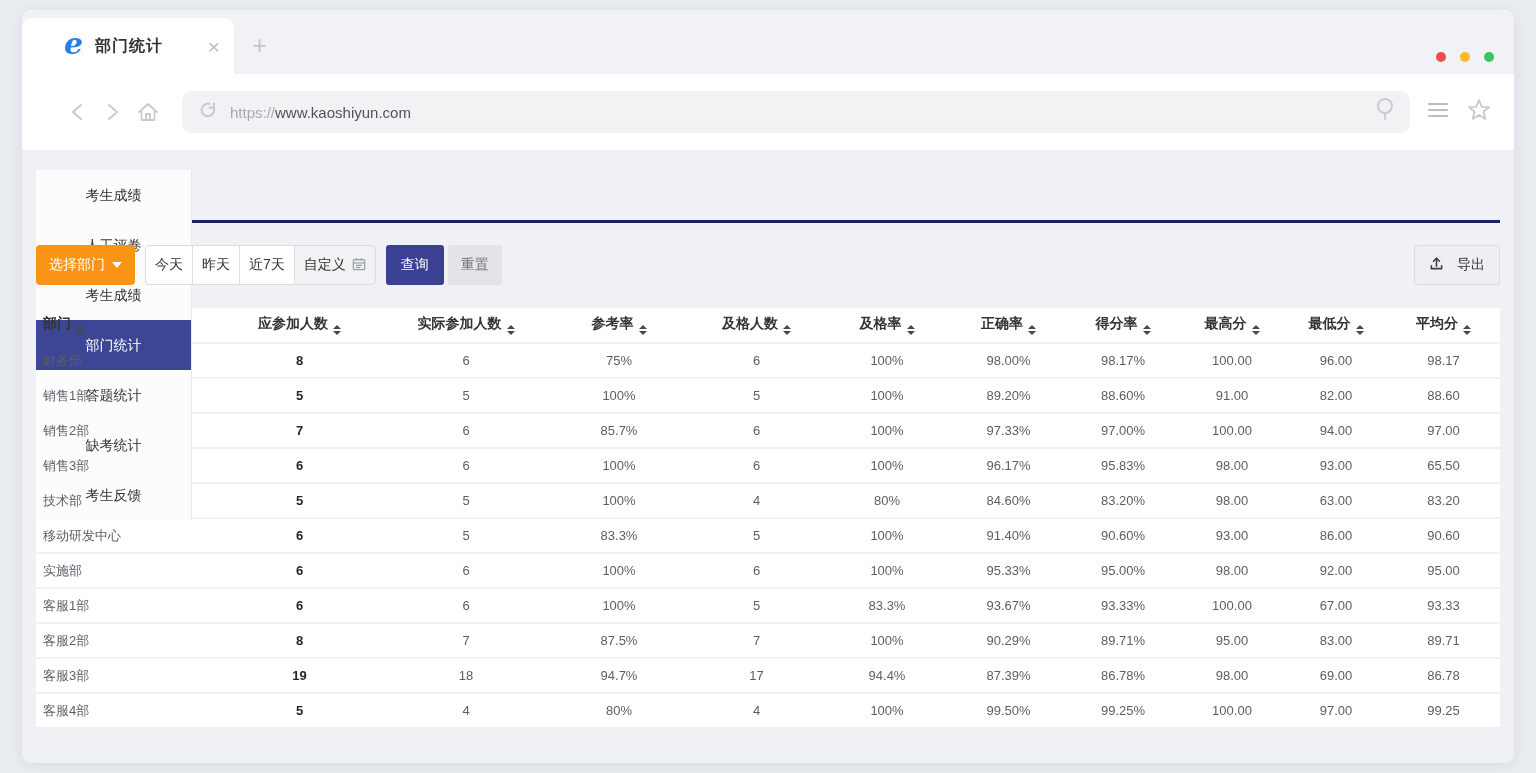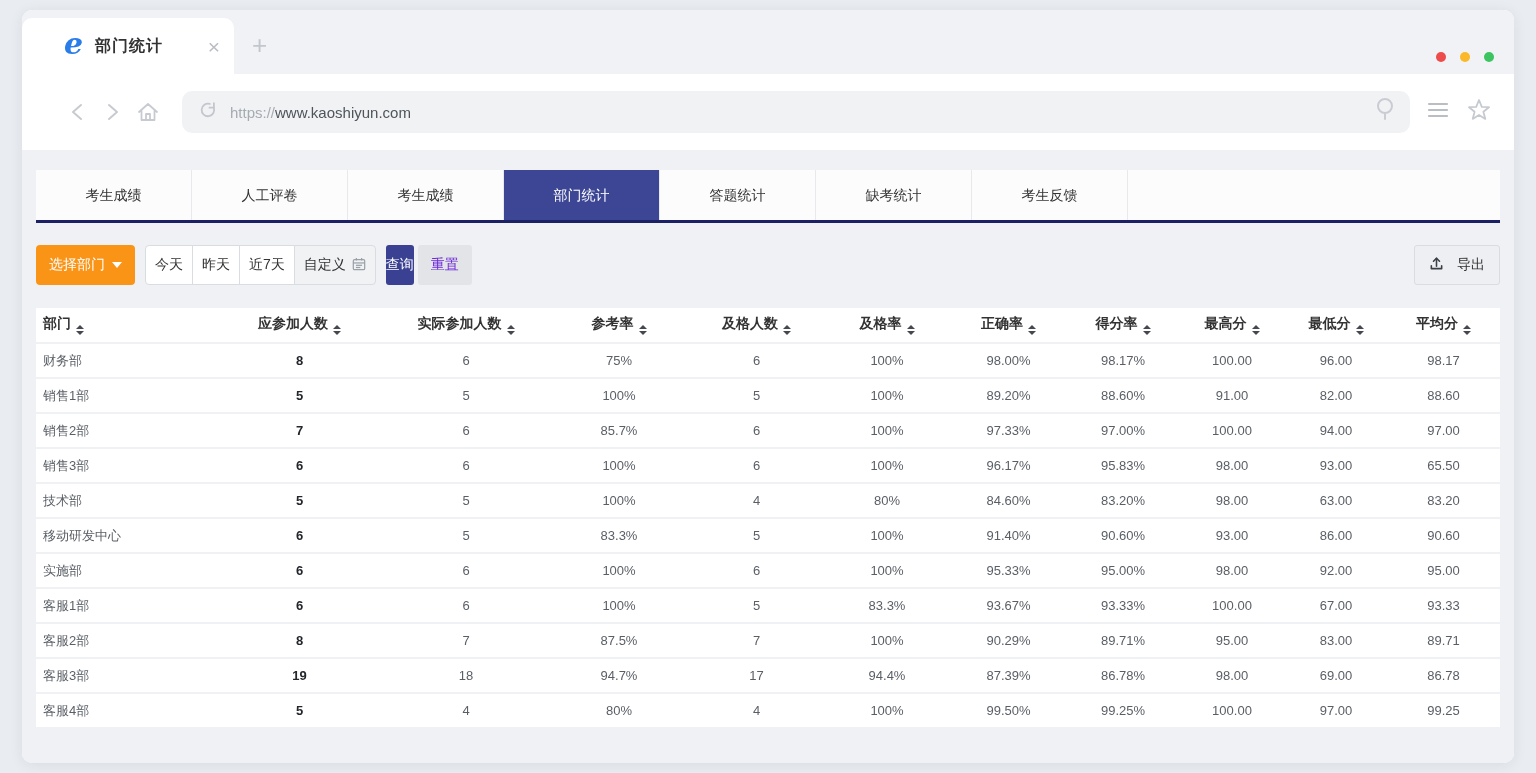--- a/index.html
+++ b/index.html
@@ -40,21 +40,21 @@
     flex:1; height:42px; background:#f1f2f4; border-radius:10px;
     display:flex; align-items:center; padding:0 14px 0 16px; min-width:0;
   }
   .url-text { font-size:15px; margin-left:12px; white-space:nowrap; }
   .url-scheme { color:#a6abb2; }
   .url-host { color:#4f545b; }
   .urlfield .spacer { flex:1; }
   .right-icons { display:flex; align-items:center; gap:16px; margin-left:16px; }
   
   .content { flex:1; background:#eff1f4; padding:20px 14px 0 14px; overflow:hidden; }
-  .navtabs { display:flex; height:50px; }
+  .navtabs { display:flex; height:50px;flex-direction:column; }
   .navtab {
     width:156px; height:50px; line-height:50px; text-align:center;
     background:#fcfcfd; border-right:1px solid #e7e9ed; font-size:14px; color:#333;
     cursor:default;
   }
   .navtab.active { background:#3d4695; color:#fff; }
   .navtab-filler { flex:1; background:#fcfcfd; }
   .nav-underline { height:3px; background:#1b2164; }
   
   .filters { display:flex; align-items:center; padding:22px 0 23px 0; }
@@ -65,22 +65,22 @@
   }
   .caret-down { width:0; height:0; border-left:5px solid transparent; border-right:5px solid transparent; border-top:6px solid #fff; }
   .dategroup { display:flex; }
   .datebtn {
     height:40px; padding:0 9px; background:#fff; border:1px solid #d9dce1;
     font-size:14px; color:#333; margin-left:-1px; display:flex; align-items:center; gap:6px;
   }
   .datebtn:first-child { border-radius:4px 0 0 4px; margin-left:0; }
   .datebtn:last-child { border-radius:0 4px 4px 0; }
   .datebtn.gray { background:#f0f2f4; }
-  .btn-query { height:40px; padding:0 0; background:#3a4192; color:#fff; font-size:14px; border-radius:3px; margin-left:10px; }
-  .btn-reset { height:40px; padding:0 13px; background:#e2e4e8; color:#6d28d9; font-size:14px; border-radius:3px; margin-left:4px; }
+  .btn-query { height:40px; padding:0 15px; background:#3a4192; color:#fff; font-size:14px; border-radius:3px; margin-left:10px; }
+  .btn-reset { height:40px; padding:0 13px; background:#e2e4e8; color:#737373; font-size:14px; border-radius:3px; margin-left:4px; }
   .filters .grow { flex:1; }
   .btn-export {
     height:40px; padding:0 14px; background:#edeff2; border:1px solid #d9dce1;
     color:#333; font-size:14px; border-radius:3px; display:flex; align-items:center; gap:13px;
   }
   
   table { width:100%; border-collapse:separate; border-spacing:0; table-layout:fixed; }
   th, td { background:#fff; text-align:center; overflow:hidden; white-space:nowrap; }
   th { height:36px; font-size:14px; font-weight:bold; color:#333; border-bottom:2px solid #eff1f4; }
   td { height:35px; font-size:13px; color:#5a5f66; border-bottom:2px solid #eff1f4; }

